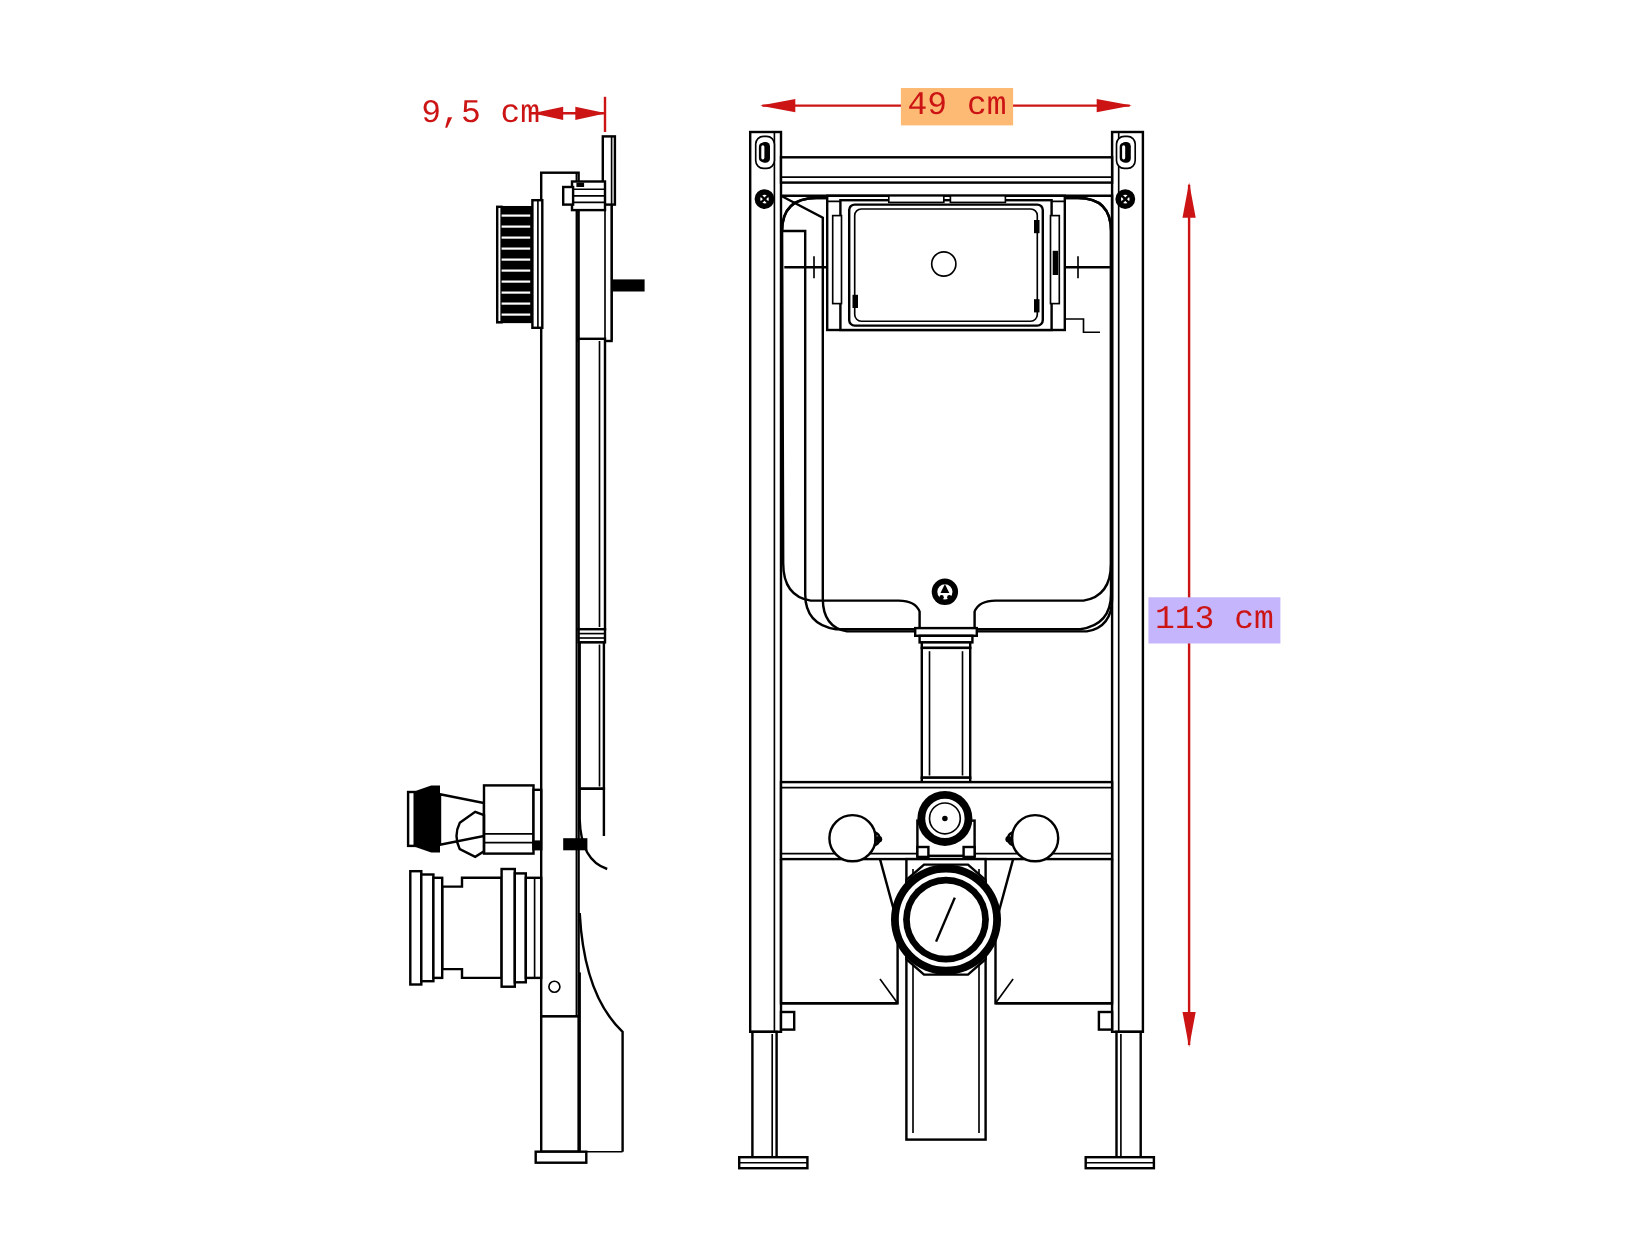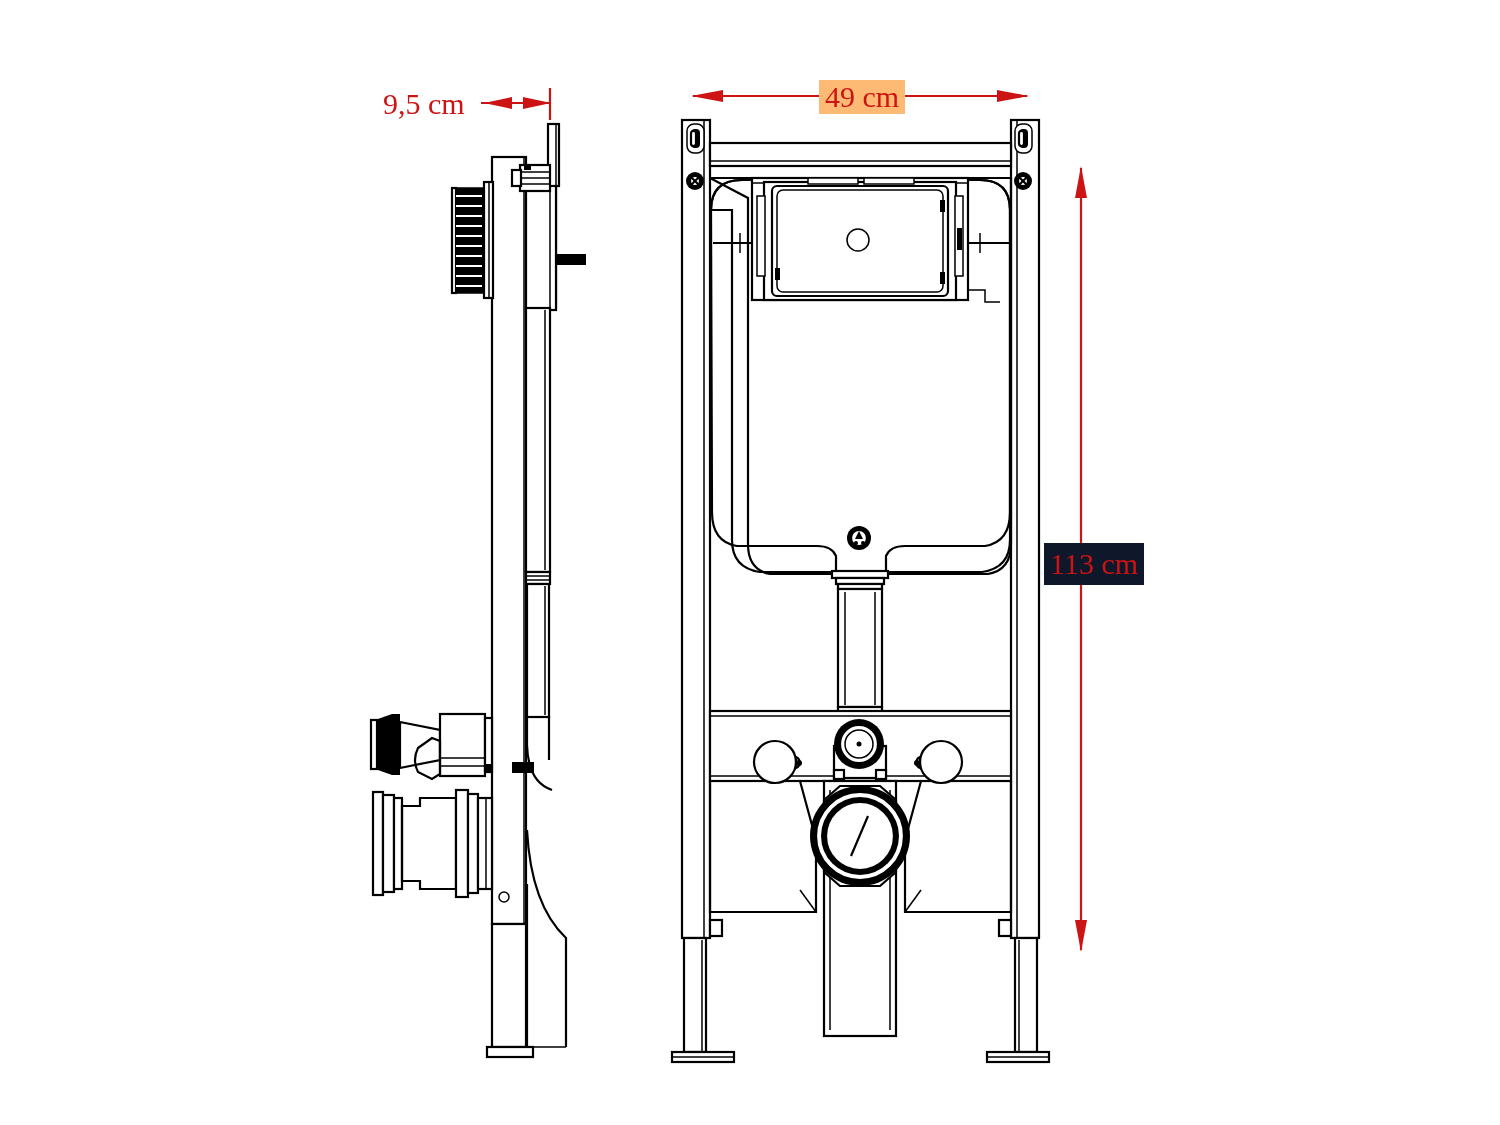--- a/index.html
+++ b/index.html
@@ -22,21 +22,21 @@
     background: #ffffff;
   }
   #stage svg {
     position: absolute;
     top: 0;
     left: 0;
     display: block;
   }
   .dim-label {
     position: absolute;
-    font-family: Liberation Serif, serif;
+    font-family: Liberation Mono, monospace;
     white-space: nowrap;
     user-select: none;
   }
 </style>
 </head>
 <body>
 
 <div id="stage">
 
   <svg width="1500" height="1125" viewBox="0 0 1500 1125">
@@ -370,15 +370,15 @@
     </g>
 
   </svg>
 
   <div class="dim-label" style="left:383px; top:87px; font-size:30px; color:#CC1414;">9,5 cm</div>
 
   <div class="dim-label" style="left:819px; top:80px; font-size:30px; color:#CC1414;
               background:#fdba74; padding:0 6px;">49 cm</div>
 
   <div class="dim-label" style="left:1044px; top:543px; font-size:30px; color:#CC1414;
-              background:#0f172a; padding:4px 6px;">113 cm</div>
+              background:#c4b5fd; padding:4px 6px;">113 cm</div>
 
 </div>
 
 </body></html>

